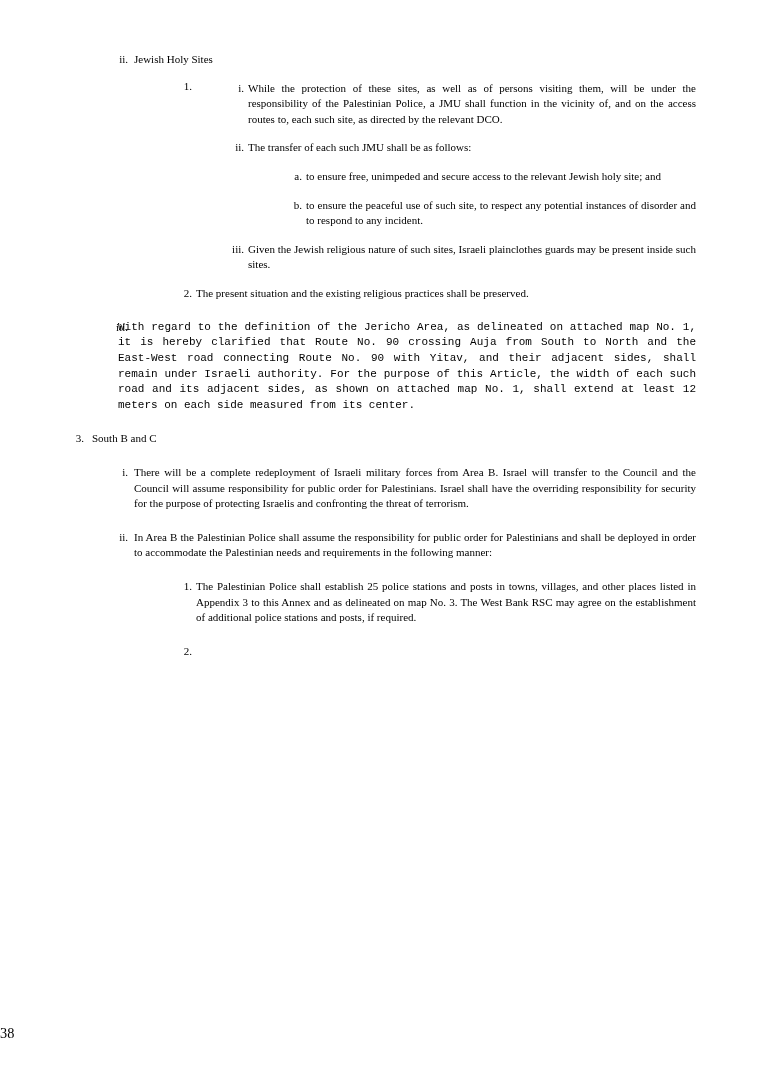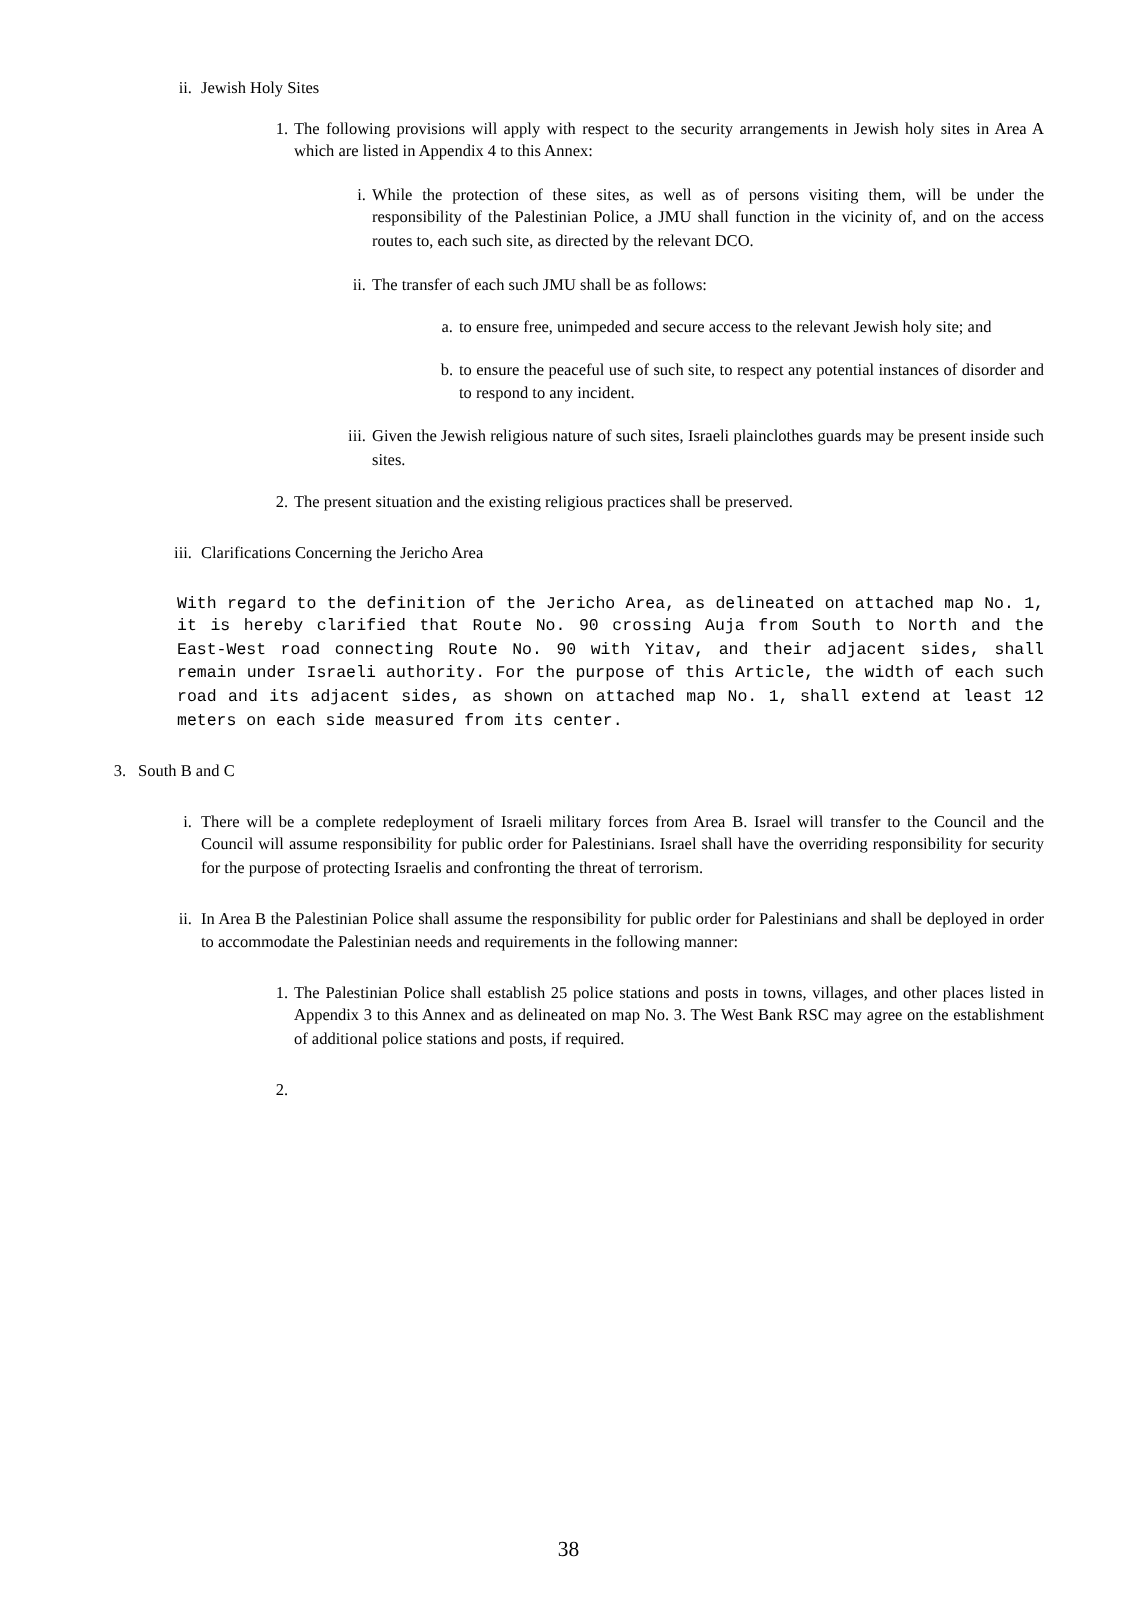--- a/index.html
+++ b/index.html
@@ -51,37 +51,36 @@
 
   .no-just { text-align: left; }
   .tight { margin-bottom: 11px; }
   .gap-lg { margin-bottom: 18px; }
 
   .pagenum {
     position: absolute;
     left: 0;
     right: 0;
     bottom: 36px;
-    text-align: center;
+    text-align: left;
     font-size: 14.3px;
   }
 </style>
 </head>
 <body>
 
 <div class="page">
 
   <div class="blk lvl-a no-just tight">
     <span class="marker marker-w24">ii.</span>
     <span>Jewish Holy Sites</span>
   </div>
 
   <div class="blk lvl-b">
     <span class="marker marker-w26">1.</span>
-    <span>The following provisions will apply with respect to the security arrangements in Jewish holy sites in Area A which are listed in Appendix 4 to this Annex:</span>
   </div>
 
   <div class="blk lvl-c">
     <span class="marker marker-w24">i.</span>
     <span>While the protection of these sites, as well as of persons visiting them, will be under the responsibility of the Palestinian Police, a JMU shall function in the vicinity of, and on the access routes to, each such site, as directed by the relevant DCO.</span>
   </div>
 
   <div class="blk lvl-c no-just">
     <span class="marker marker-w24">ii.</span>
     <span>The transfer of each such JMU shall be as follows:</span>
@@ -102,21 +101,20 @@
     <span>Given the Jewish religious nature of such sites, Israeli plainclothes guards may be present inside such sites.</span>
   </div>
 
   <div class="blk lvl-b gap-lg">
     <span class="marker marker-w26">2.</span>
     <span>The present situation and the existing religious practices shall be preserved.</span>
   </div>
 
   <div class="blk lvl-e no-just gap-lg">
     <span class="marker marker-w24">iii.</span>
-    <span>Clarifications Concerning the Jericho Area</span>
   </div>
 
   <div class="blk lvl-f gap-lg">
     <span>With regard to the definition of the Jericho Area, as delineated on attached map No. 1, it is hereby clarified that Route No. 90 crossing Auja from South to North and the East-West road connecting Route No. 90 with Yitav, and their adjacent sides, shall remain under Israeli authority. For the purpose of this Article, the width of each such road and its adjacent sides, as shown on attached map No. 1, shall extend at least 12 meters on each side measured from its center.</span>
   </div>
 
   <div class="blk lvl-g no-just gap-lg">
     <span class="marker marker-w26">3.</span>
     <span>South B and C</span>
   </div>

